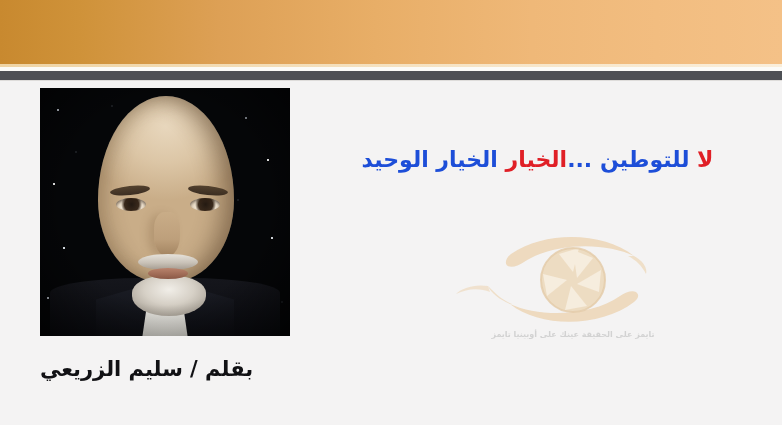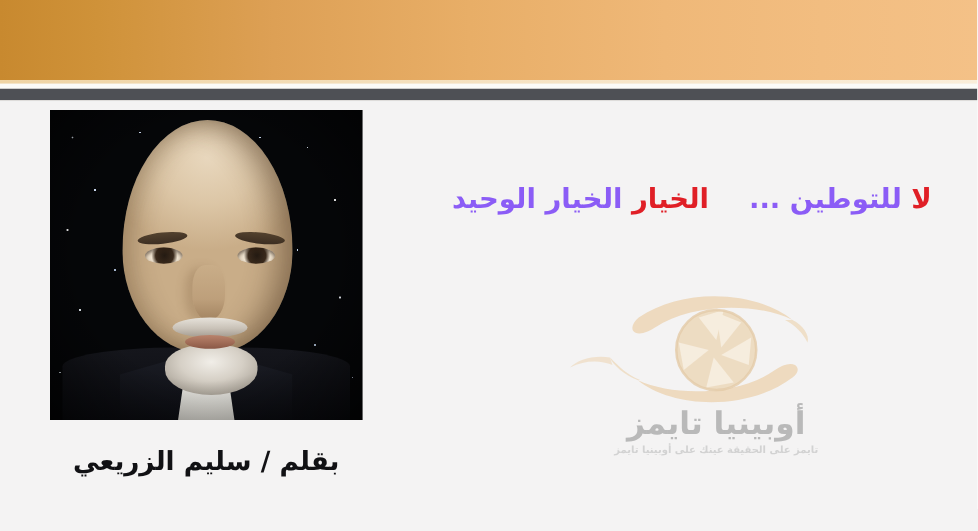--- a/index.html
+++ b/index.html
@@ -257,29 +257,29 @@
   .headline-2 {
     margin-top: 44px;
     font-family: "DejaVu Sans", "Liberation Sans", sans-serif;
     font-size: 22px;
     font-weight: bold;
     color: #16161a;
     line-height: 1.4;
     white-space: nowrap;
   }
   .hl-red { color: #e01f26; }
-  .hl-black { color: #8b5cf6; margin-left: 32px; }
+  .hl-black { color: #1d4ed8; }
 
   
   .byline {
     position: absolute;
     left: 40px;
     top: 276px;
     width: 250px;
-    text-align: center;
+    text-align: left;
     direction: rtl;
     font-family: "DejaVu Sans", "Liberation Sans", sans-serif;
     font-size: 21px;
     font-weight: bold;
     color: #111114;
     white-space: nowrap;
   }
 
   
   .watermark {
@@ -368,21 +368,20 @@
               <path d="M0 -30 L20 -22 L4 -2 Z"></path>
               <path d="M28 -10 L26 12 L4 4 Z"></path>
               <path d="M14 26 L-8 30 L-2 6 Z"></path>
               <path d="M-26 16 L-30 -6 L-6 0 Z"></path>
               <path d="M-14 -26 L6 -32 L0 -8 Z"></path>
             </g>
             <circle r="32" fill="none" stroke="#e3cba7" stroke-width="2" opacity="0.8"></circle>
           </g>
         </svg>
       </div>
-      <div class="wm-name">أوبينيا تايمز</div>
       <div class="wm-tagline">تايمز على الحقيقة عينك على أوبينيا تايمز</div>
     </div>
 
     <div class="headline-wrap">
       <div class="headline-2">
         <span class="hl-red">لا</span><span class="hl-black"> للتوطين ...</span><span class="hl-red">الخيار</span><span class="hl-black"> الخيار الوحيد</span>
       </div>
     </div>
 
     <div class="byline">بقلم / سليم الزريعي</div>

